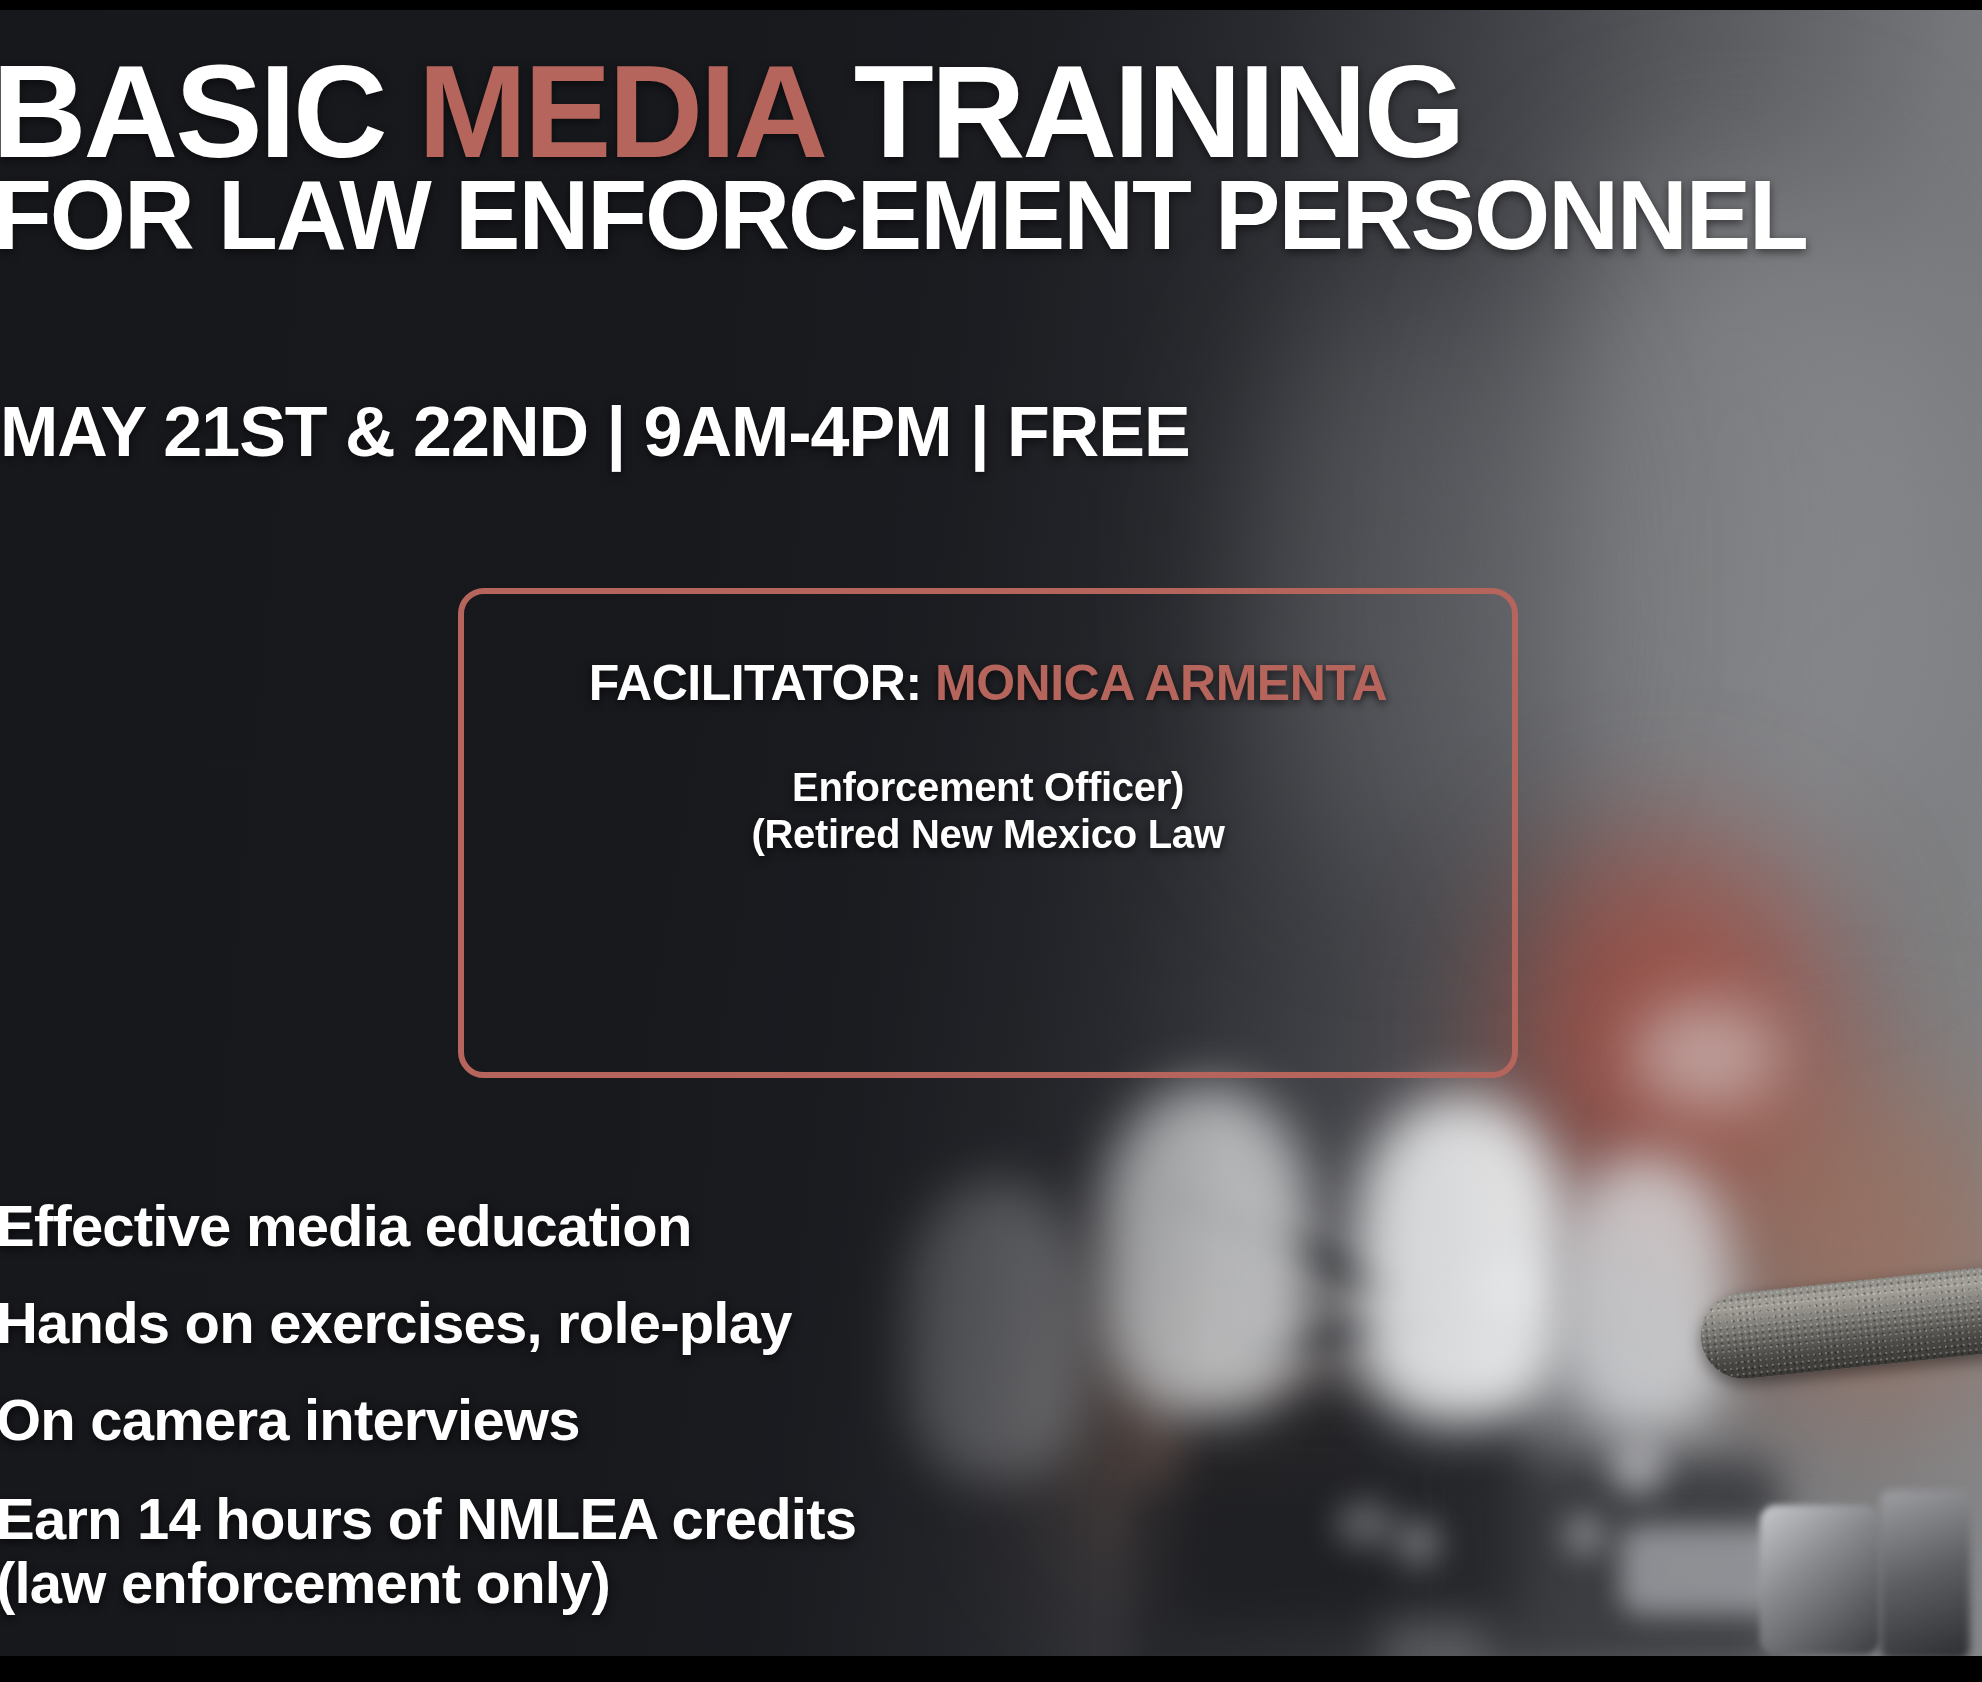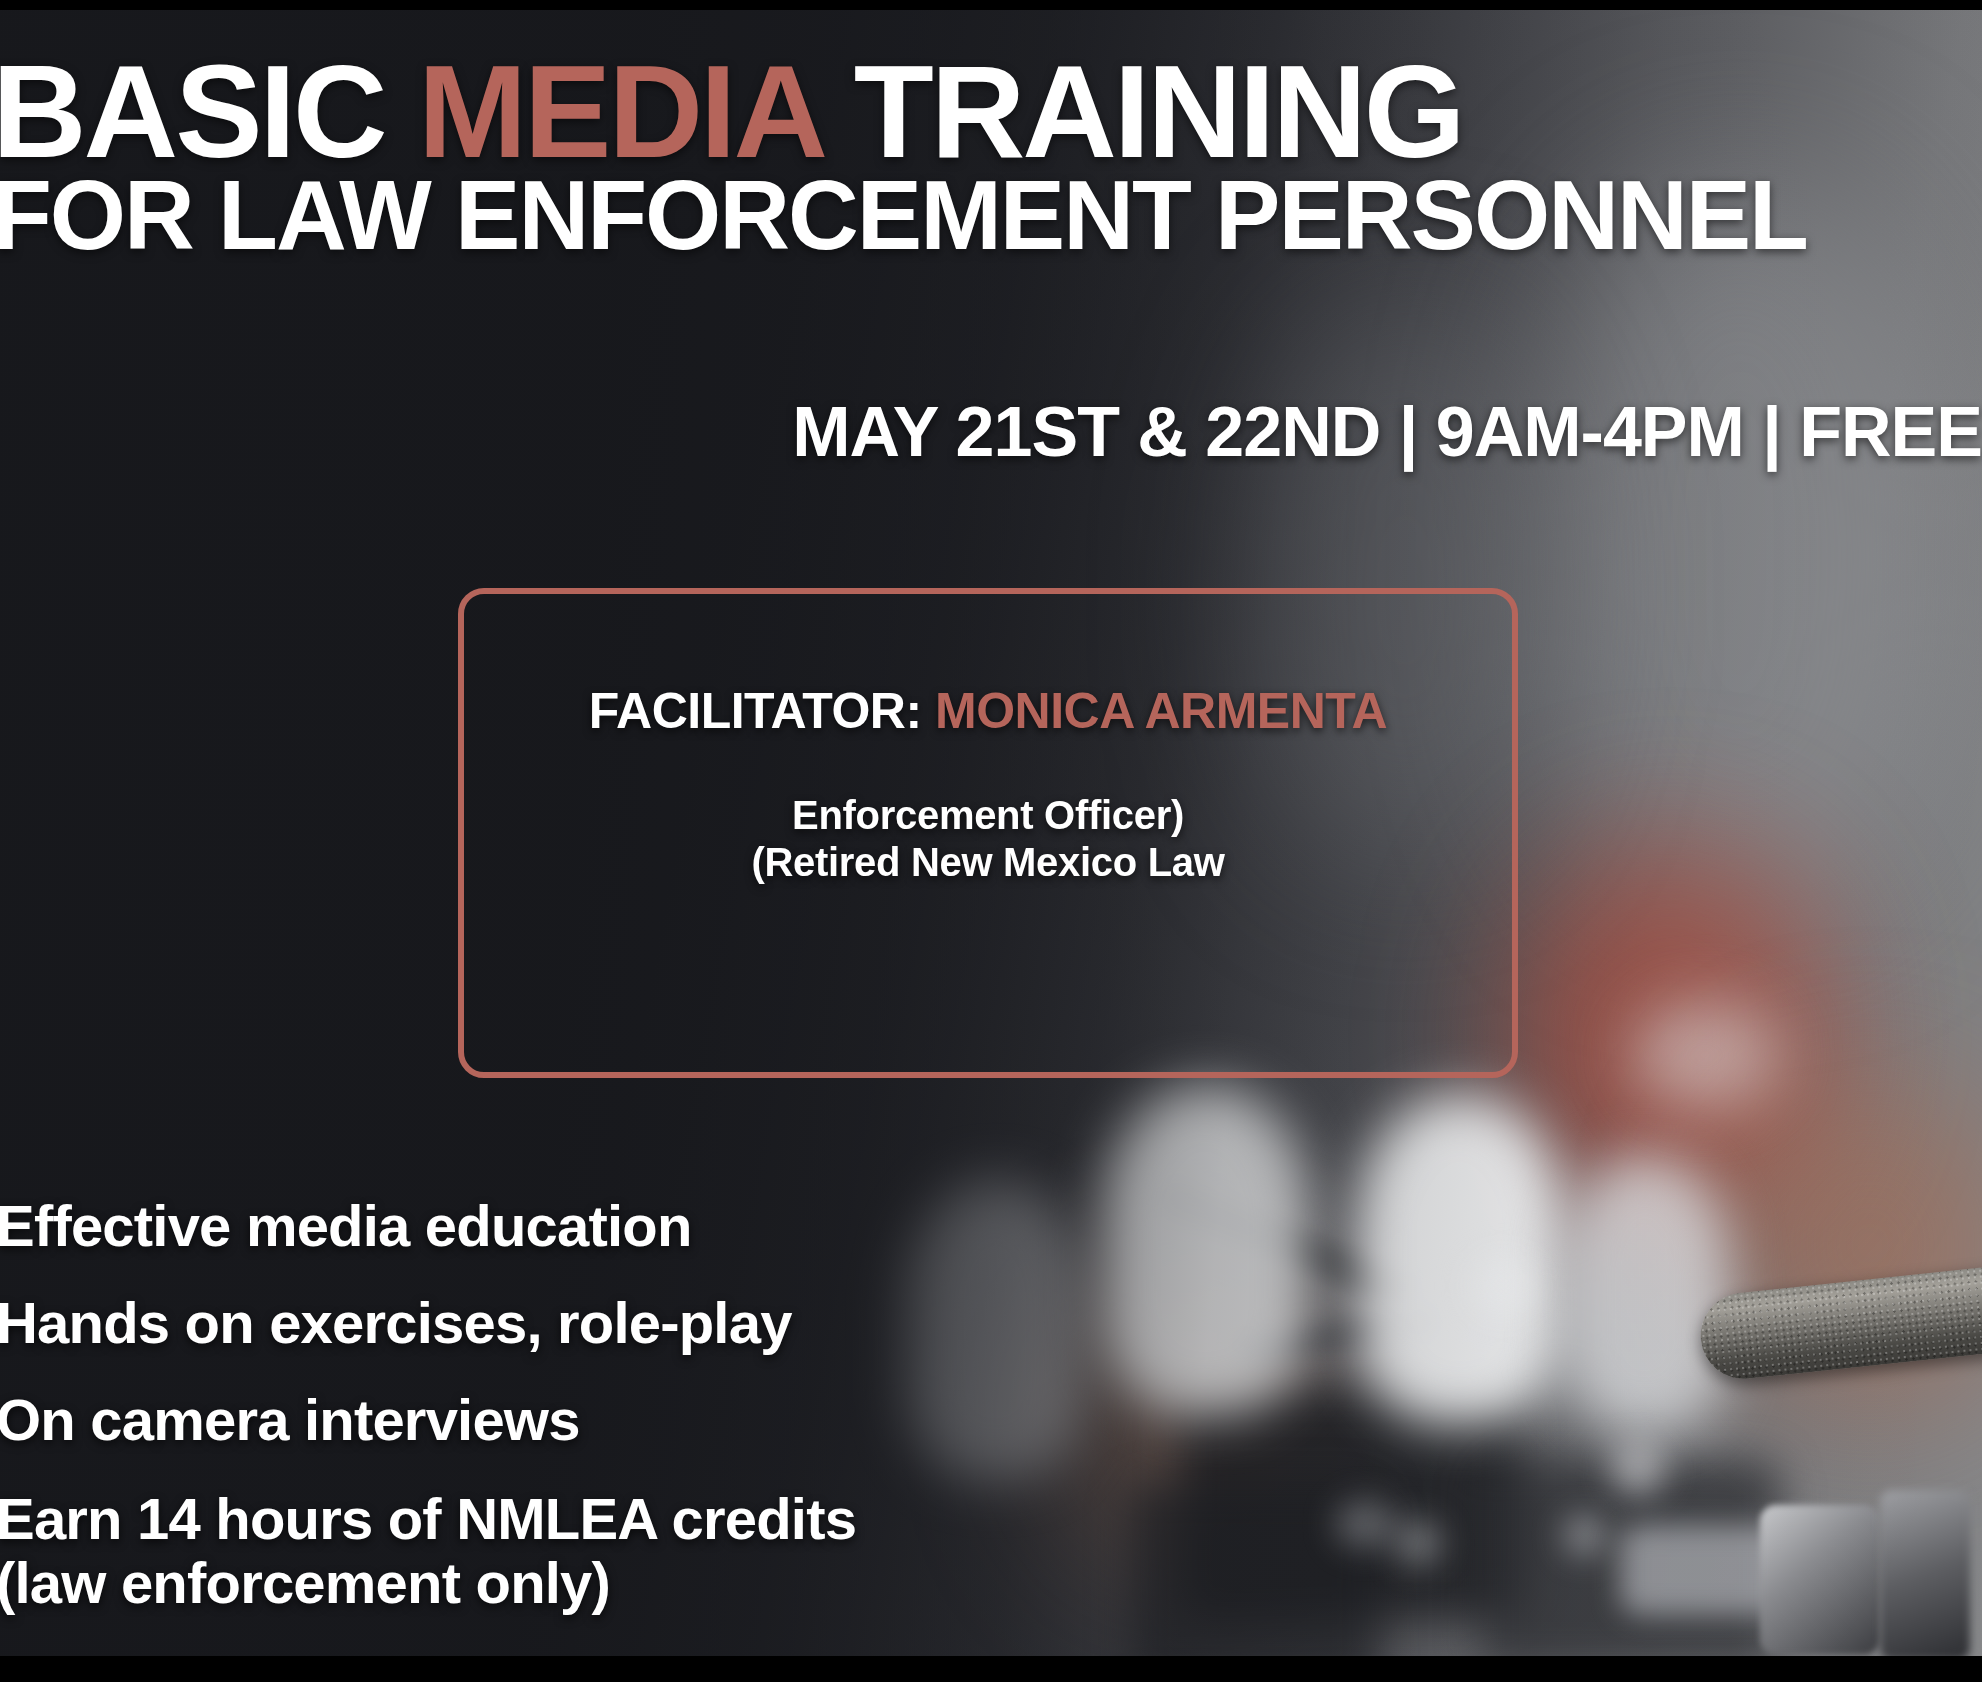--- a/index.html
+++ b/index.html
@@ -258,21 +258,21 @@
     color: #ffffff;
     white-space: nowrap;
     text-shadow: 0 3px 10px rgba(0,0,0,0.55);
   }
 
   .datebar {
     position: absolute;
     left: 0;
     top: 392px;
     width: 1982px;
-    text-align: right;
+    text-align: left;
     font-size: 70px;
     font-weight: 700;
     letter-spacing: -1px;
     color: #ffffff;
     white-space: nowrap;
     text-shadow: 0 3px 10px rgba(0,0,0,0.6);
   }
 
   
   .presenter-box {
@@ -289,21 +289,20 @@
   .presenter-inner {
     position: absolute;
     left: 458px;
     top: 588px;
     width: 1060px;
     height: 490px;
     box-sizing: border-box;
     padding: 66px 40px 0 40px;
     text-align: center;
     color: #ffffff;
-    margin-top: 28px;
   }
 
   .pres-name-line {
     font-size: 50px;
     font-weight: 700;
     letter-spacing: -0.5px;
     white-space: nowrap;
     text-shadow: 0 3px 9px rgba(0,0,0,0.65);
   }
   .pres-name-line .accent { color: #b5655b; }

